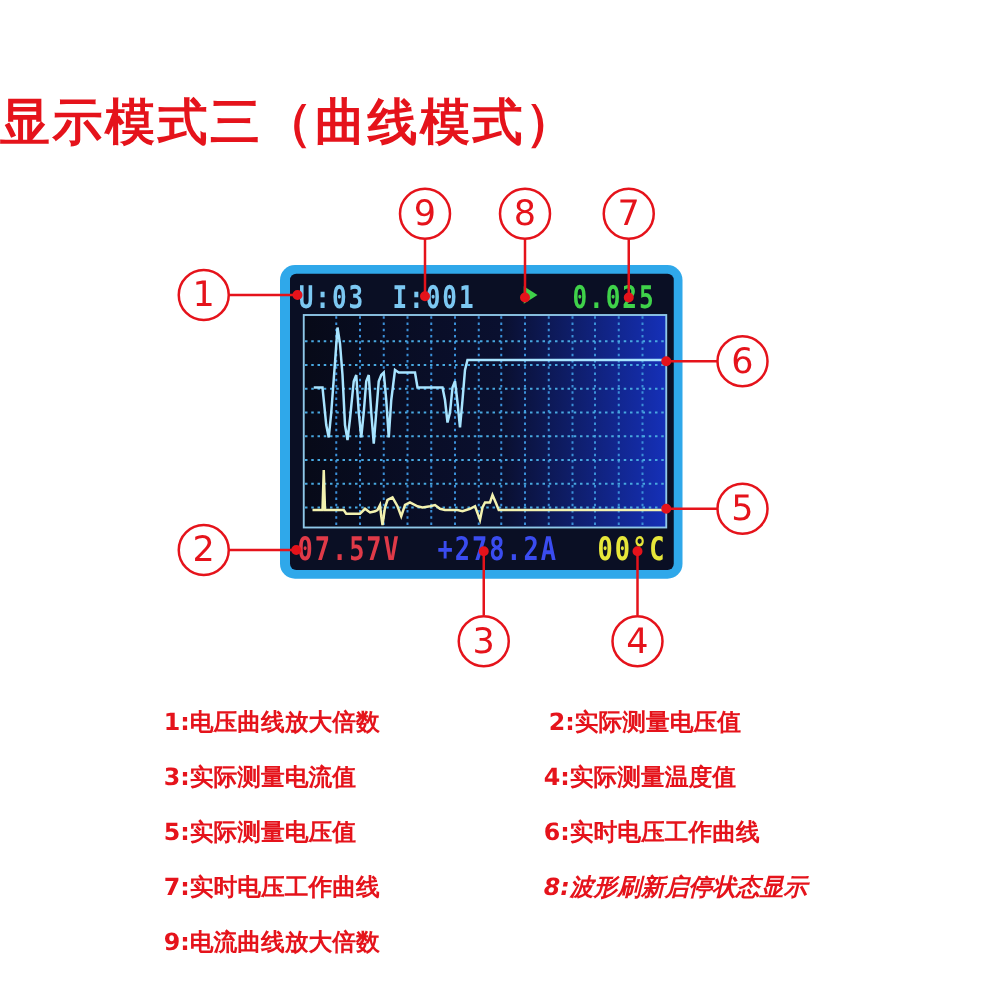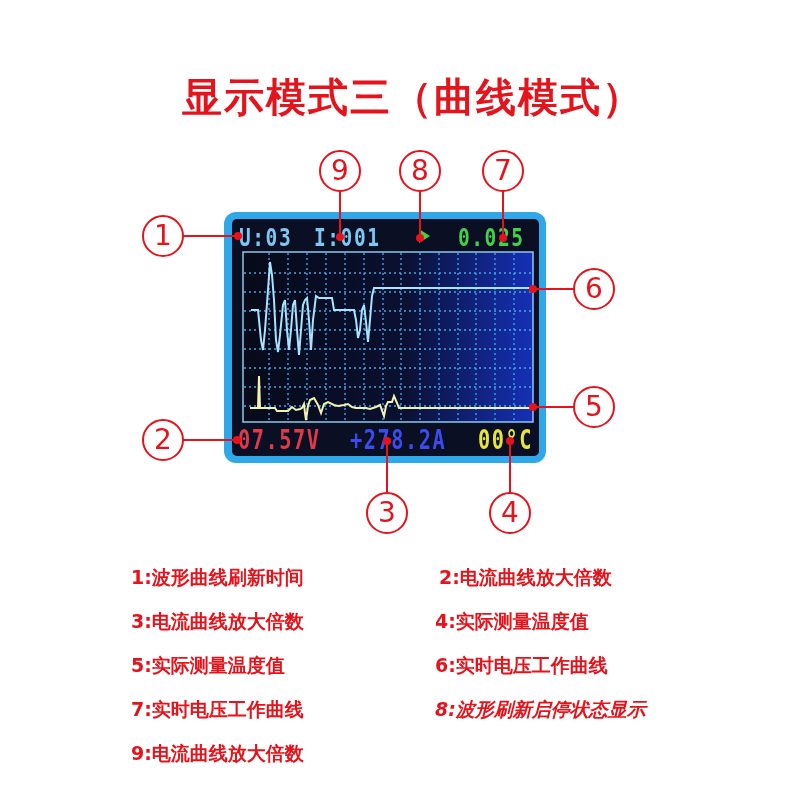--- a/index.html
+++ b/index.html
@@ -1,17 +1,17 @@
 <!DOCTYPE html>
 <html><head>
 <meta charset="utf-8">
 <style>
   html, body { margin:0; padding:0; background:#ffffff; }
   body { width:800px; height:800px; position:relative; overflow:hidden; font-family:"DejaVu Sans", sans-serif; }
-  .title { position:absolute; left:0; width:644px; top:70px; text-align:right; color:#e5131b; font-size:40px; font-weight:bold; letter-spacing:2px; font-family:Liberation Mono, monospace; }
+  .title { position:absolute; left:0; width:644px; top:70px; text-align:left; color:#e5131b; font-size:40px; font-weight:bold; letter-spacing:2px; font-family:Liberation Mono, monospace; }
   .frame { position:absolute; left:224px; top:212px; width:322px; height:251px; background:#2fa8ea; border-radius:12px; }
   .screen { position:absolute; left:232px; top:219px; width:307px; height:237px; background:#0a0f24; border-radius:5px; overflow:hidden; }
   .lcd { position:absolute; font-family:"DejaVu Sans Mono", monospace; font-weight:bold; transform:scaleX(0.78); transform-origin:left top; letter-spacing:2px; }
   .callout { position:absolute; width:38px; height:38px; border:2px solid #e5131b; border-radius:50%; color:#e5131b; font-size:28px; text-align:center; line-height:38px; background:#fff; font-family:"DejaVu Sans", sans-serif; }
   .legend { position:absolute; color:#e5131b; font-size:19px; font-weight:bold; font-family:"DejaVu Sans", sans-serif; white-space:nowrap; }
   svg.overlay { position:absolute; left:0; top:0; }
 </style>
 </head>
 <body>
 
@@ -98,21 +98,21 @@
 <div class="callout" style="left:142px; top:215px;">1</div>
 <div class="callout" style="left:142px; top:419px;">2</div>
 <div class="callout" style="left:366px; top:492px;">3</div>
 <div class="callout" style="left:489px; top:492px;">4</div>
 <div class="callout" style="left:573px; top:386px;">5</div>
 <div class="callout" style="left:573px; top:268px;">6</div>
 <div class="callout" style="left:482px; top:150px;">7</div>
 <div class="callout" style="left:399px; top:150px;">8</div>
 <div class="callout" style="left:319px; top:150px;">9</div>
 
-<div class="legend" style="left:131px; top:565px;">1:波形曲线刷新时间</div>
-<div class="legend" style="left:439px; top:565px;">2:电流曲线放大倍数</div>
-<div class="legend" style="left:131px; top:609px;">3:电流曲线放大倍数</div>
+<div class="legend" style="left:131px; top:565px;">1:电压曲线放大倍数</div>
+<div class="legend" style="left:439px; top:565px;">2:实际测量电压值</div>
+<div class="legend" style="left:131px; top:609px;">3:实际测量电流值</div>
 <div class="legend" style="left:435px; top:609px;text-align:right;">4:实际测量温度值</div>
-<div class="legend" style="left:131px; top:653px;">5:实际测量温度值</div>
+<div class="legend" style="left:131px; top:653px;">5:实际测量电压值</div>
 <div class="legend" style="left:435px; top:653px;text-align:right;">6:实时电压工作曲线</div>
 <div class="legend" style="left:131px; top:697px;">7:实时电压工作曲线</div>
 <div class="legend" style="left:435px; top:697px;font-style:italic;">8:波形刷新启停状态显示</div>
 <div class="legend" style="left:131px; top:741px;">9:电流曲线放大倍数</div>
 
 </body></html>

